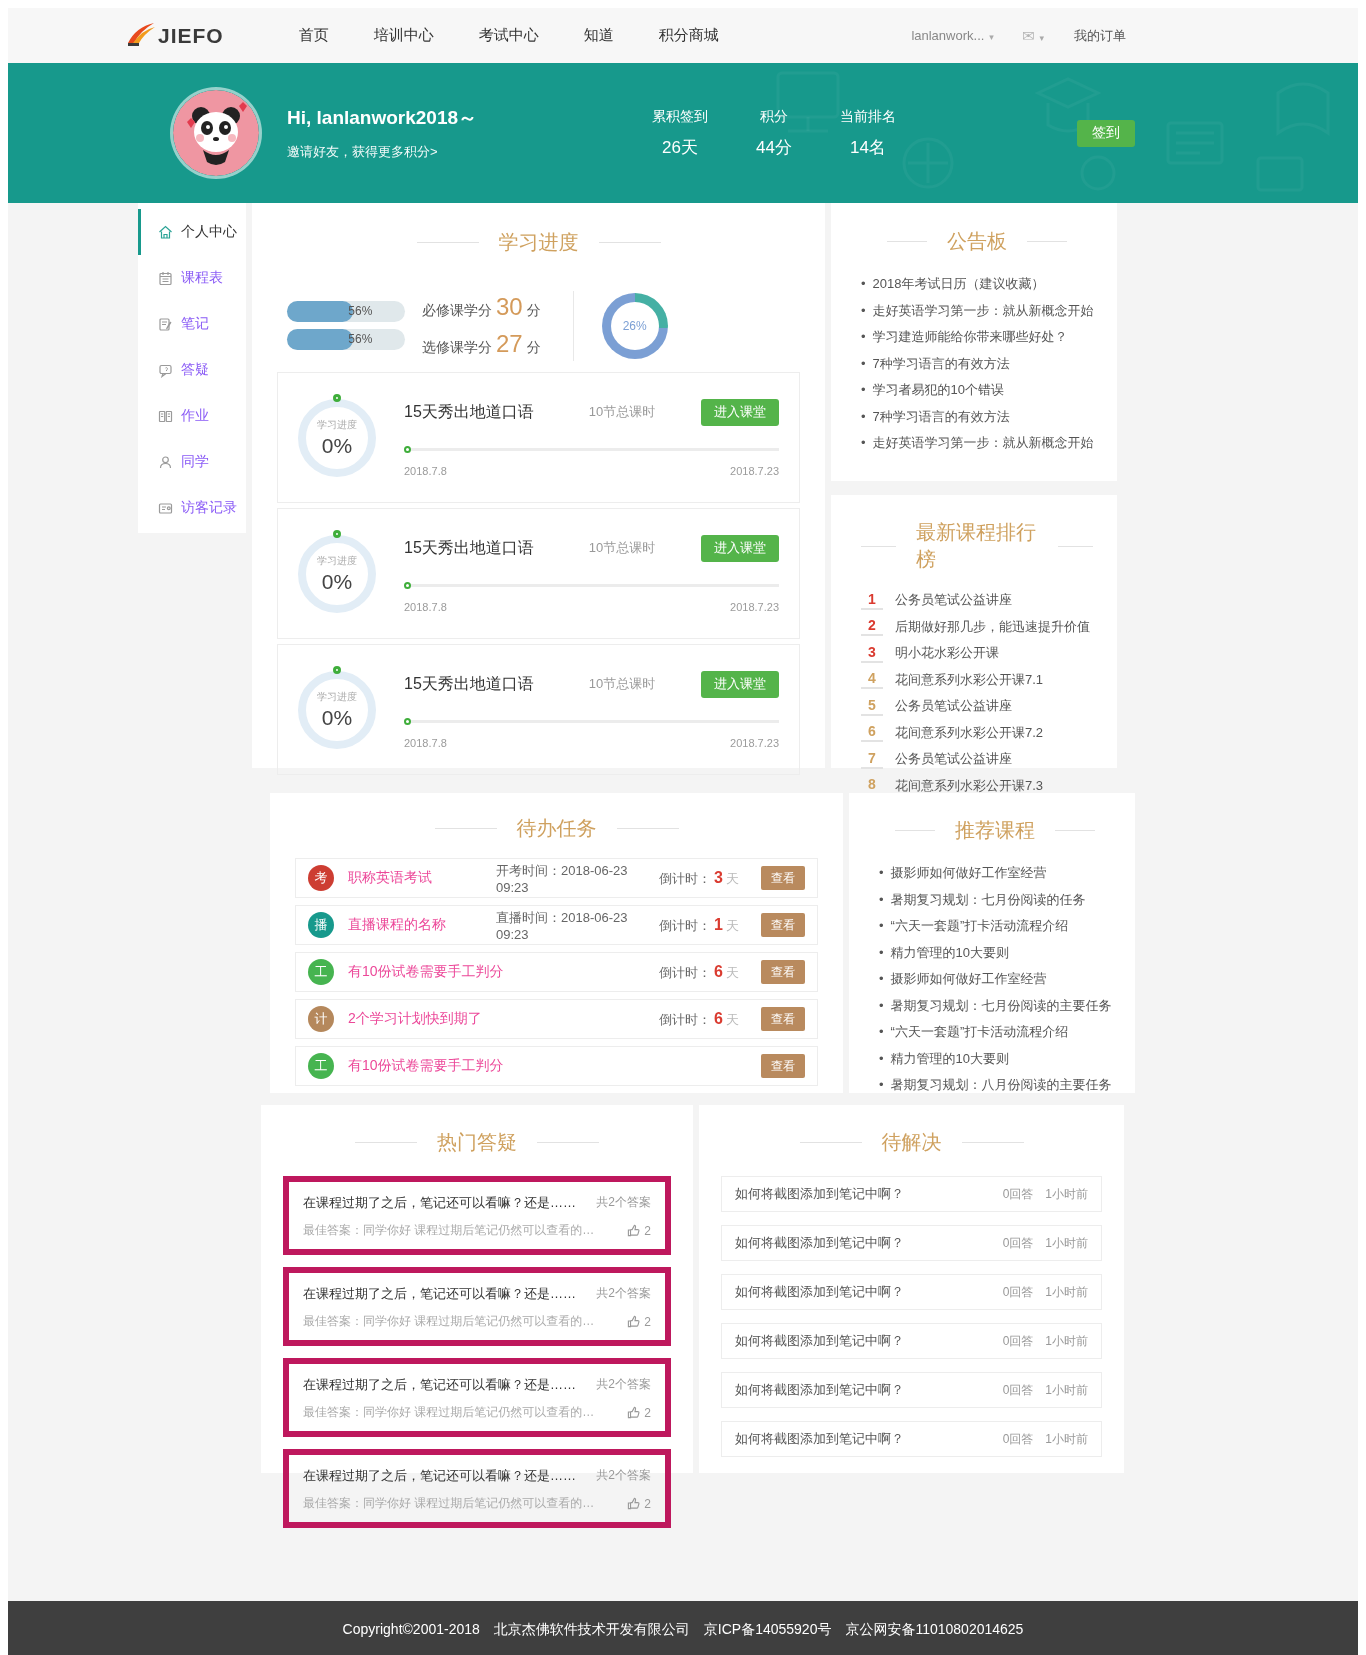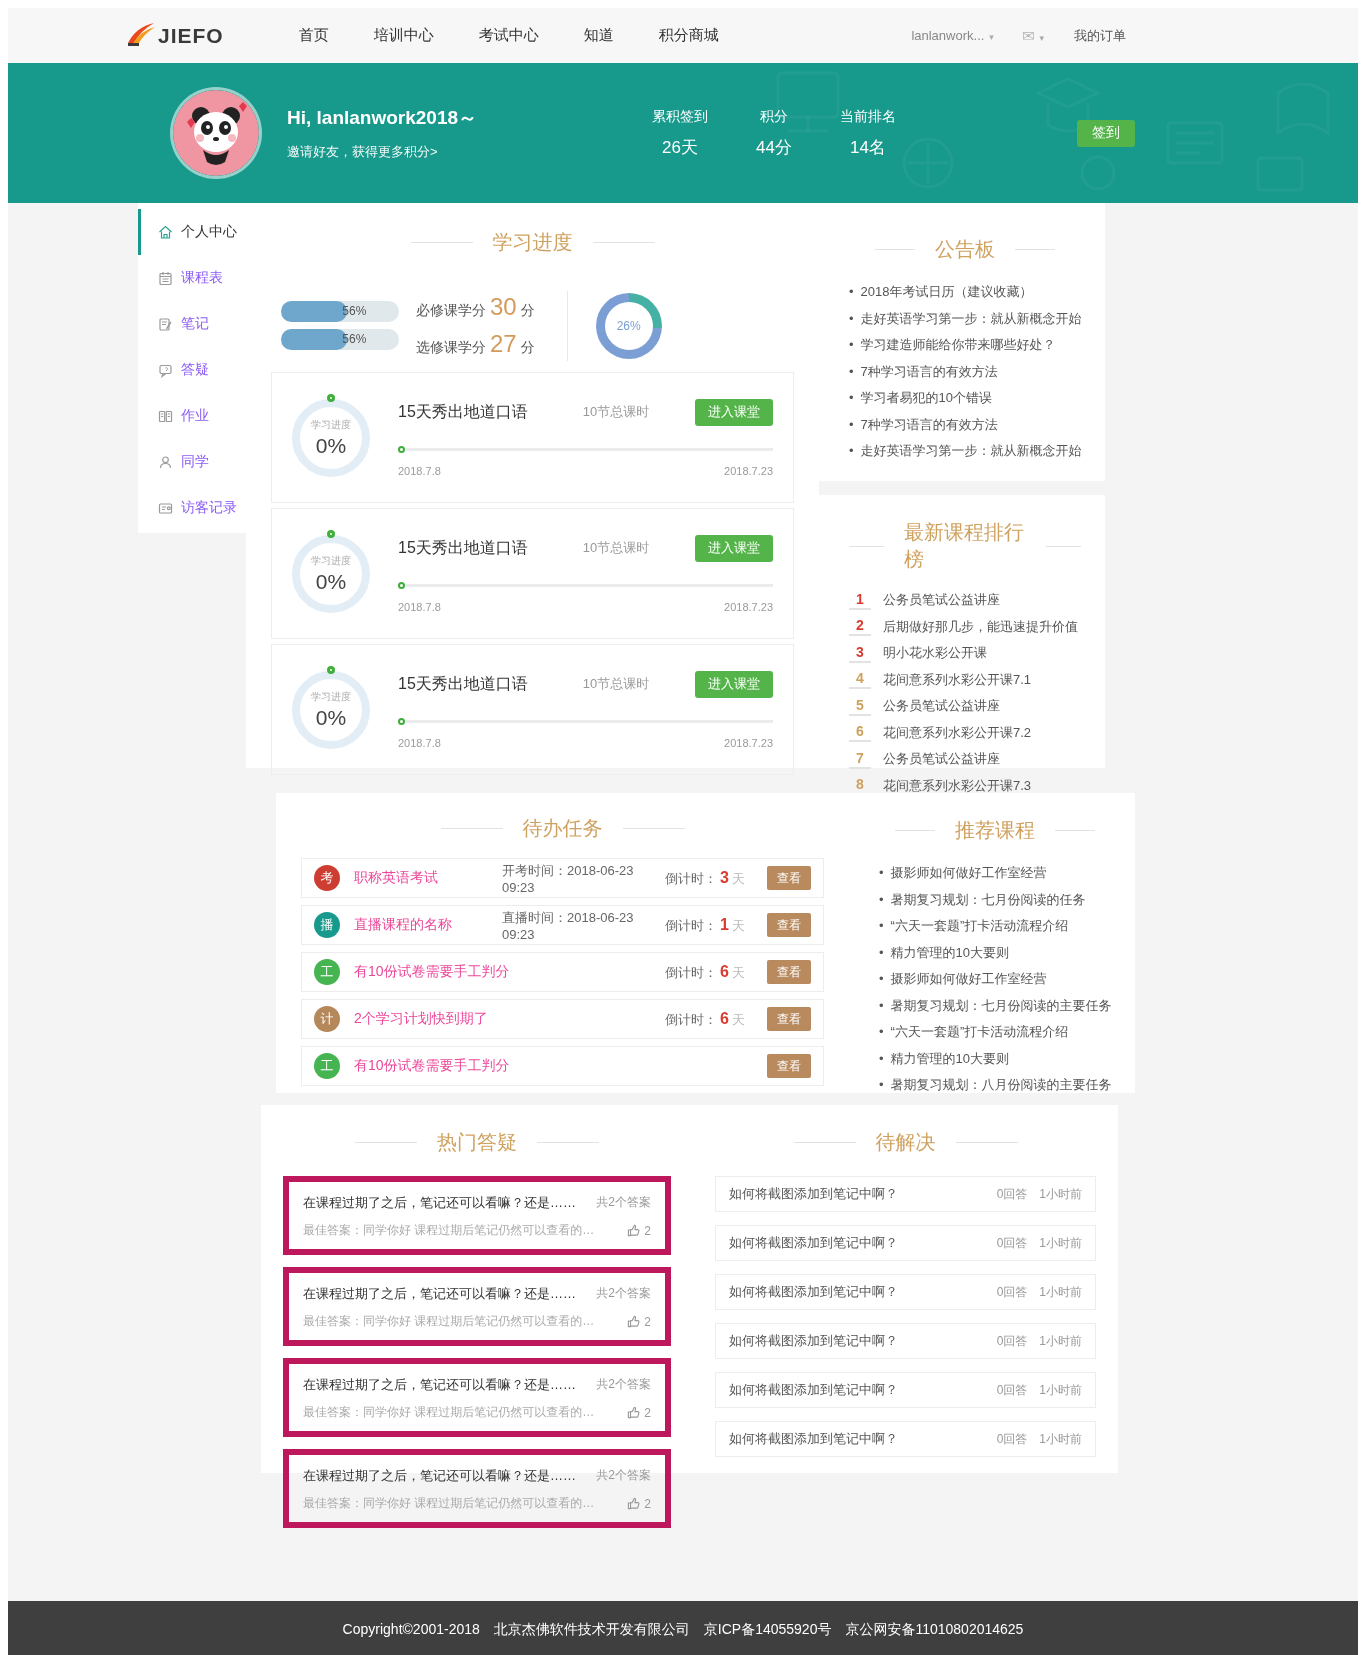--- a/index.html
+++ b/index.html
@@ -29,21 +29,21 @@
   .hero-user-text { margin-left:28px; color:#fff; width:270px; }
   .greeting { font-size:19px; font-weight:bold; }
   .invite { font-size:13px; margin-top:12px; opacity:.95; cursor:pointer; }
   .hero-stats { display:flex; gap:48px; margin-left:95px; text-align:center; color:#fff;align-items:flex-end; }
   .stat-label { font-size:14px; }
   .stat-value { font-size:17px; margin-top:10px; }
   .signin-btn { margin-left:auto; margin-right:0; width:58px; height:27px; background:#54b44a; border:none; color:#fff; font-size:14px; border-radius:3px; cursor:pointer; }
 
   
   .content { width:997px; margin-left:130px; padding-bottom:128px; }
-  .row { display:flex; gap:0; }
+  .row { display:flex; gap:6px; }
   .row2 { margin-top:25px;justify-content:flex-end; }
   .row3 { margin-top:12px; padding-left:123px; }
   .card { background:#fff; }
 
   
   .sidebar { width:108px; flex:0 0 auto; background:#fff; height:330px; padding-top:6px; }
   .side-item { height:46px; display:flex; align-items:center; padding-left:17px; font-size:14px; color:#8b5cf6; cursor:pointer; border-left:3px solid transparent; }
   .side-item.active { border-left-color:#17998c; color:#333; }
   .side-icon { width:15px; height:15px; margin-right:8px; flex:0 0 auto; }
   .side-icon svg { display:block; }
@@ -82,21 +82,21 @@
   .course-title { font-size:16px; color:#333; cursor:pointer; }
   .course-lessons { font-size:13px; color:#999; margin-left:55px; }
   .enter-btn { margin-left:auto; width:78px; height:27px; background:#54b44a; color:#fff; border:none; border-radius:3px; font-size:13px; cursor:pointer; }
   .pline { display:flex; align-items:center; margin-top:20px; }
   .pdot { width:7px; height:7px; border:2px solid #3fae3b; background:#fff; border-radius:50%; flex:0 0 auto; }
   .ptrack { flex:1; height:3px; background:#ececec; }
   .pdates { display:flex; justify-content:space-between; font-size:11px; color:#9b9b9b; margin-top:12px; }
 
   
   .rcol { width:286px; flex:0 0 auto; display:flex; flex-direction:column; gap:14px; }
-  .card-announce { height:278px; padding:33px 24px 0 30px; }
+  .card-announce { height:278px; padding:25px 24px 0 30px; }
   .card-announce .sec-title .line, .card-rank .sec-title .line, .card-reco .sec-title .line { width:40px; }
   .bullet-list { margin-top:16px; }
   .bullet-item { font-size:13px; color:#555; line-height:26.5px; white-space:nowrap; overflow:hidden; cursor:pointer; }
   .bullet-item::before { content:"•"; color:#555; margin-right:7px; }
   .card-rank { height:273px; padding:24px 24px 0 30px; }
   .rank-list { margin-top:14px; }
   .rank-item { display:flex; align-items:center; font-size:13px; color:#555; height:26.5px; white-space:nowrap; cursor:pointer; }
   .rank-no { display:inline-block; width:22px; text-align:center; font-size:14px; font-weight:bold; color:#cfa15f; border-bottom:2px solid #e3e3e3; margin-right:12px; padding-bottom:1px; }
   .rank-item.top .rank-no { color:#da3b30; }
 

